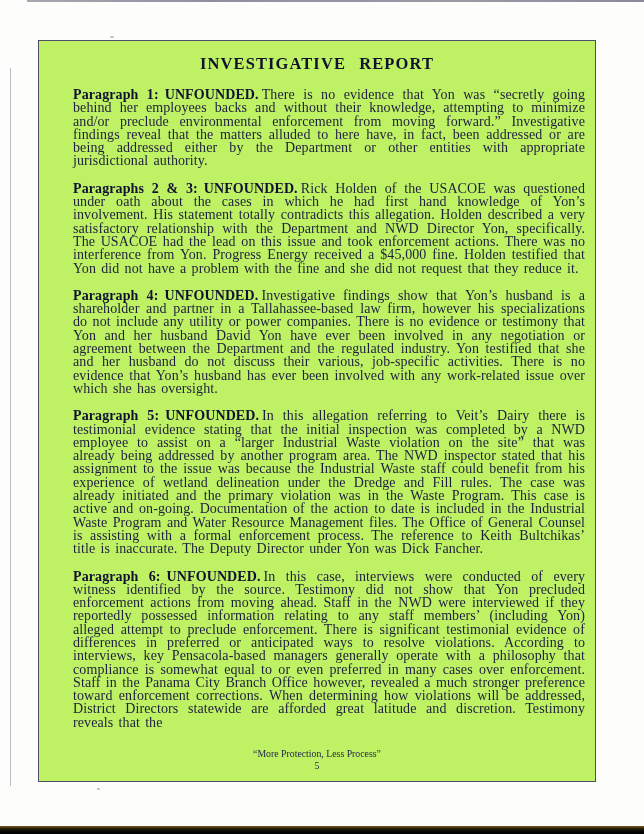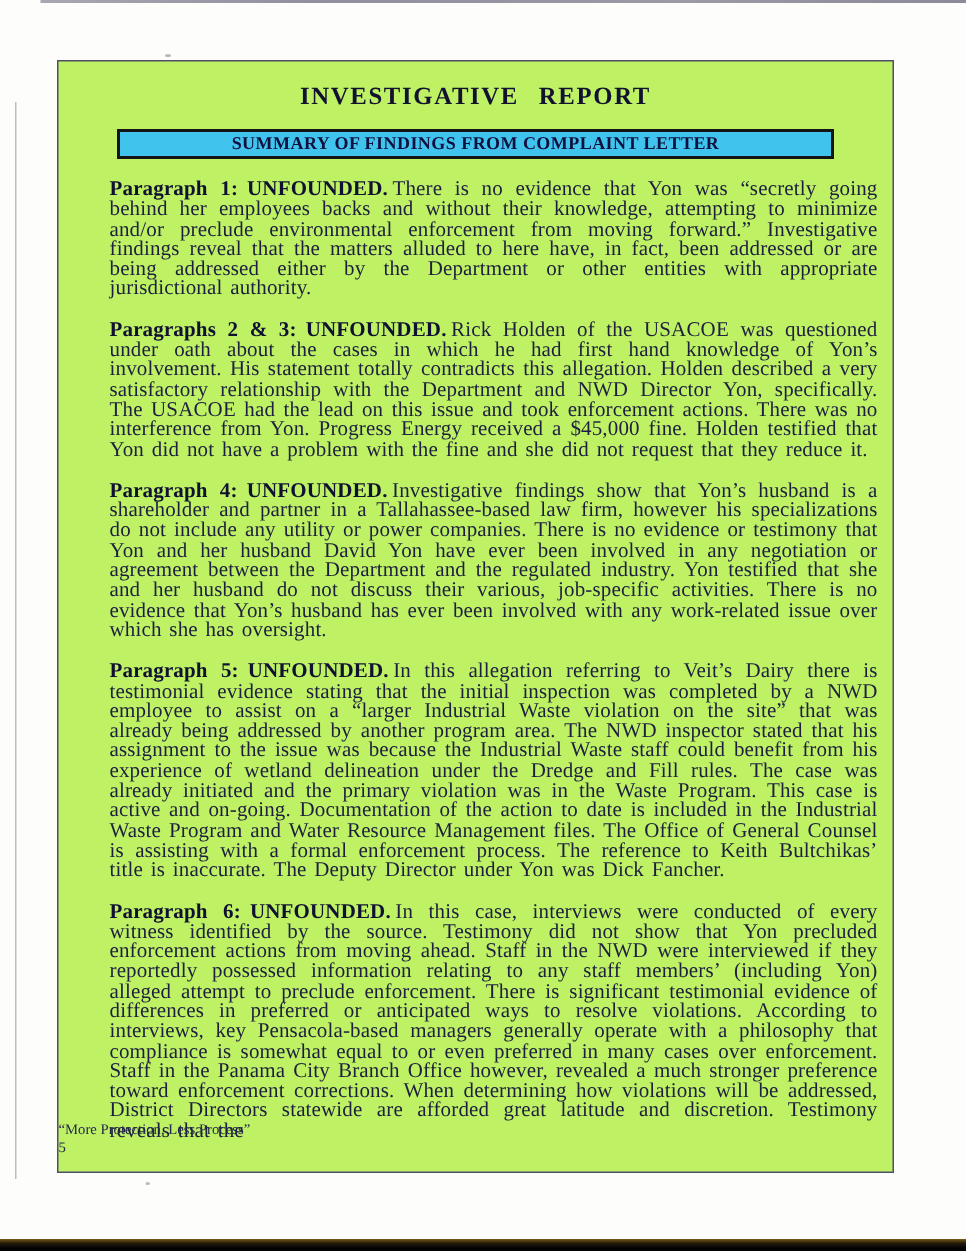--- a/index.html
+++ b/index.html
@@ -69,41 +69,38 @@
     line-height: 13.3px;
     text-align: justify;
     color: #1e1e3e;
     word-spacing: 1.6px;
     letter-spacing: 0.1px;
   }
   .p-label { font-weight: bold; color: #101030; margin-right: 6px; }
   .p-verdict { font-weight: bold; color: #101030; margin-right: 3px; }
   .footer {
     position: absolute; left: 0; right: 0; bottom: 10px;
-    text-align: left;
+    text-align: center;
     font-size: 9.8px;
     line-height: 11.5px;
     color: #26264a;
   }
 </style>
 </head>
 <body>
 
 <div class="canvas">
   <div class="top-scan-line"></div>
   <div class="left-scan-line"></div>
   <div class="speck speck1"></div>
   <div class="speck speck2"></div>
 
   <div class="page-box">
     <h1 class="title">INVESTIGATIVE REPORT</h1>
 
-    <div class="banner">
-      <span class="banner-text">SUMMARY OF FINDINGS FROM COMPLAINT LETTER</span>
-    </div>
 
     <div class="content">
       <p class="para">
         <span class="p-label">Paragraph 1:</span><span class="p-verdict">UNFOUNDED.</span><span>There is no evidence that Yon was “secretly going behind her employees backs and without their knowledge, attempting to minimize and/or preclude environmental enforcement from moving forward.” Investigative findings reveal that the matters alluded to here have, in fact, been addressed or are being addressed either by the Department or other entities with appropriate jurisdictional authority.</span>
       </p>
       <p class="para">
         <span class="p-label">Paragraphs 2 &amp; 3:</span><span class="p-verdict">UNFOUNDED.</span><span>Rick Holden of the USACOE was questioned under oath about the cases in which he had first hand knowledge of Yon’s involvement. His statement totally contradicts this allegation. Holden described a very satisfactory relationship with the Department and NWD Director Yon, specifically. The USACOE had the lead on this issue and took enforcement actions. There was no interference from Yon. Progress Energy received a $45,000 fine. Holden testified that Yon did not have a problem with the fine and she did not request that they reduce it.</span>
       </p>
       <p class="para">
         <span class="p-label">Paragraph 4:</span><span class="p-verdict">UNFOUNDED.</span><span>Investigative findings show that Yon’s husband is a shareholder and partner in a Tallahassee-based law firm, however his specializations do not include any utility or power companies. There is no evidence or testimony that Yon and her husband David Yon have ever been involved in any negotiation or agreement between the Department and the regulated industry. Yon testified that she and her husband do not discuss their various, job-specific activities. There is no evidence that Yon’s husband has ever been involved with any work-related issue over which she has oversight.</span>

